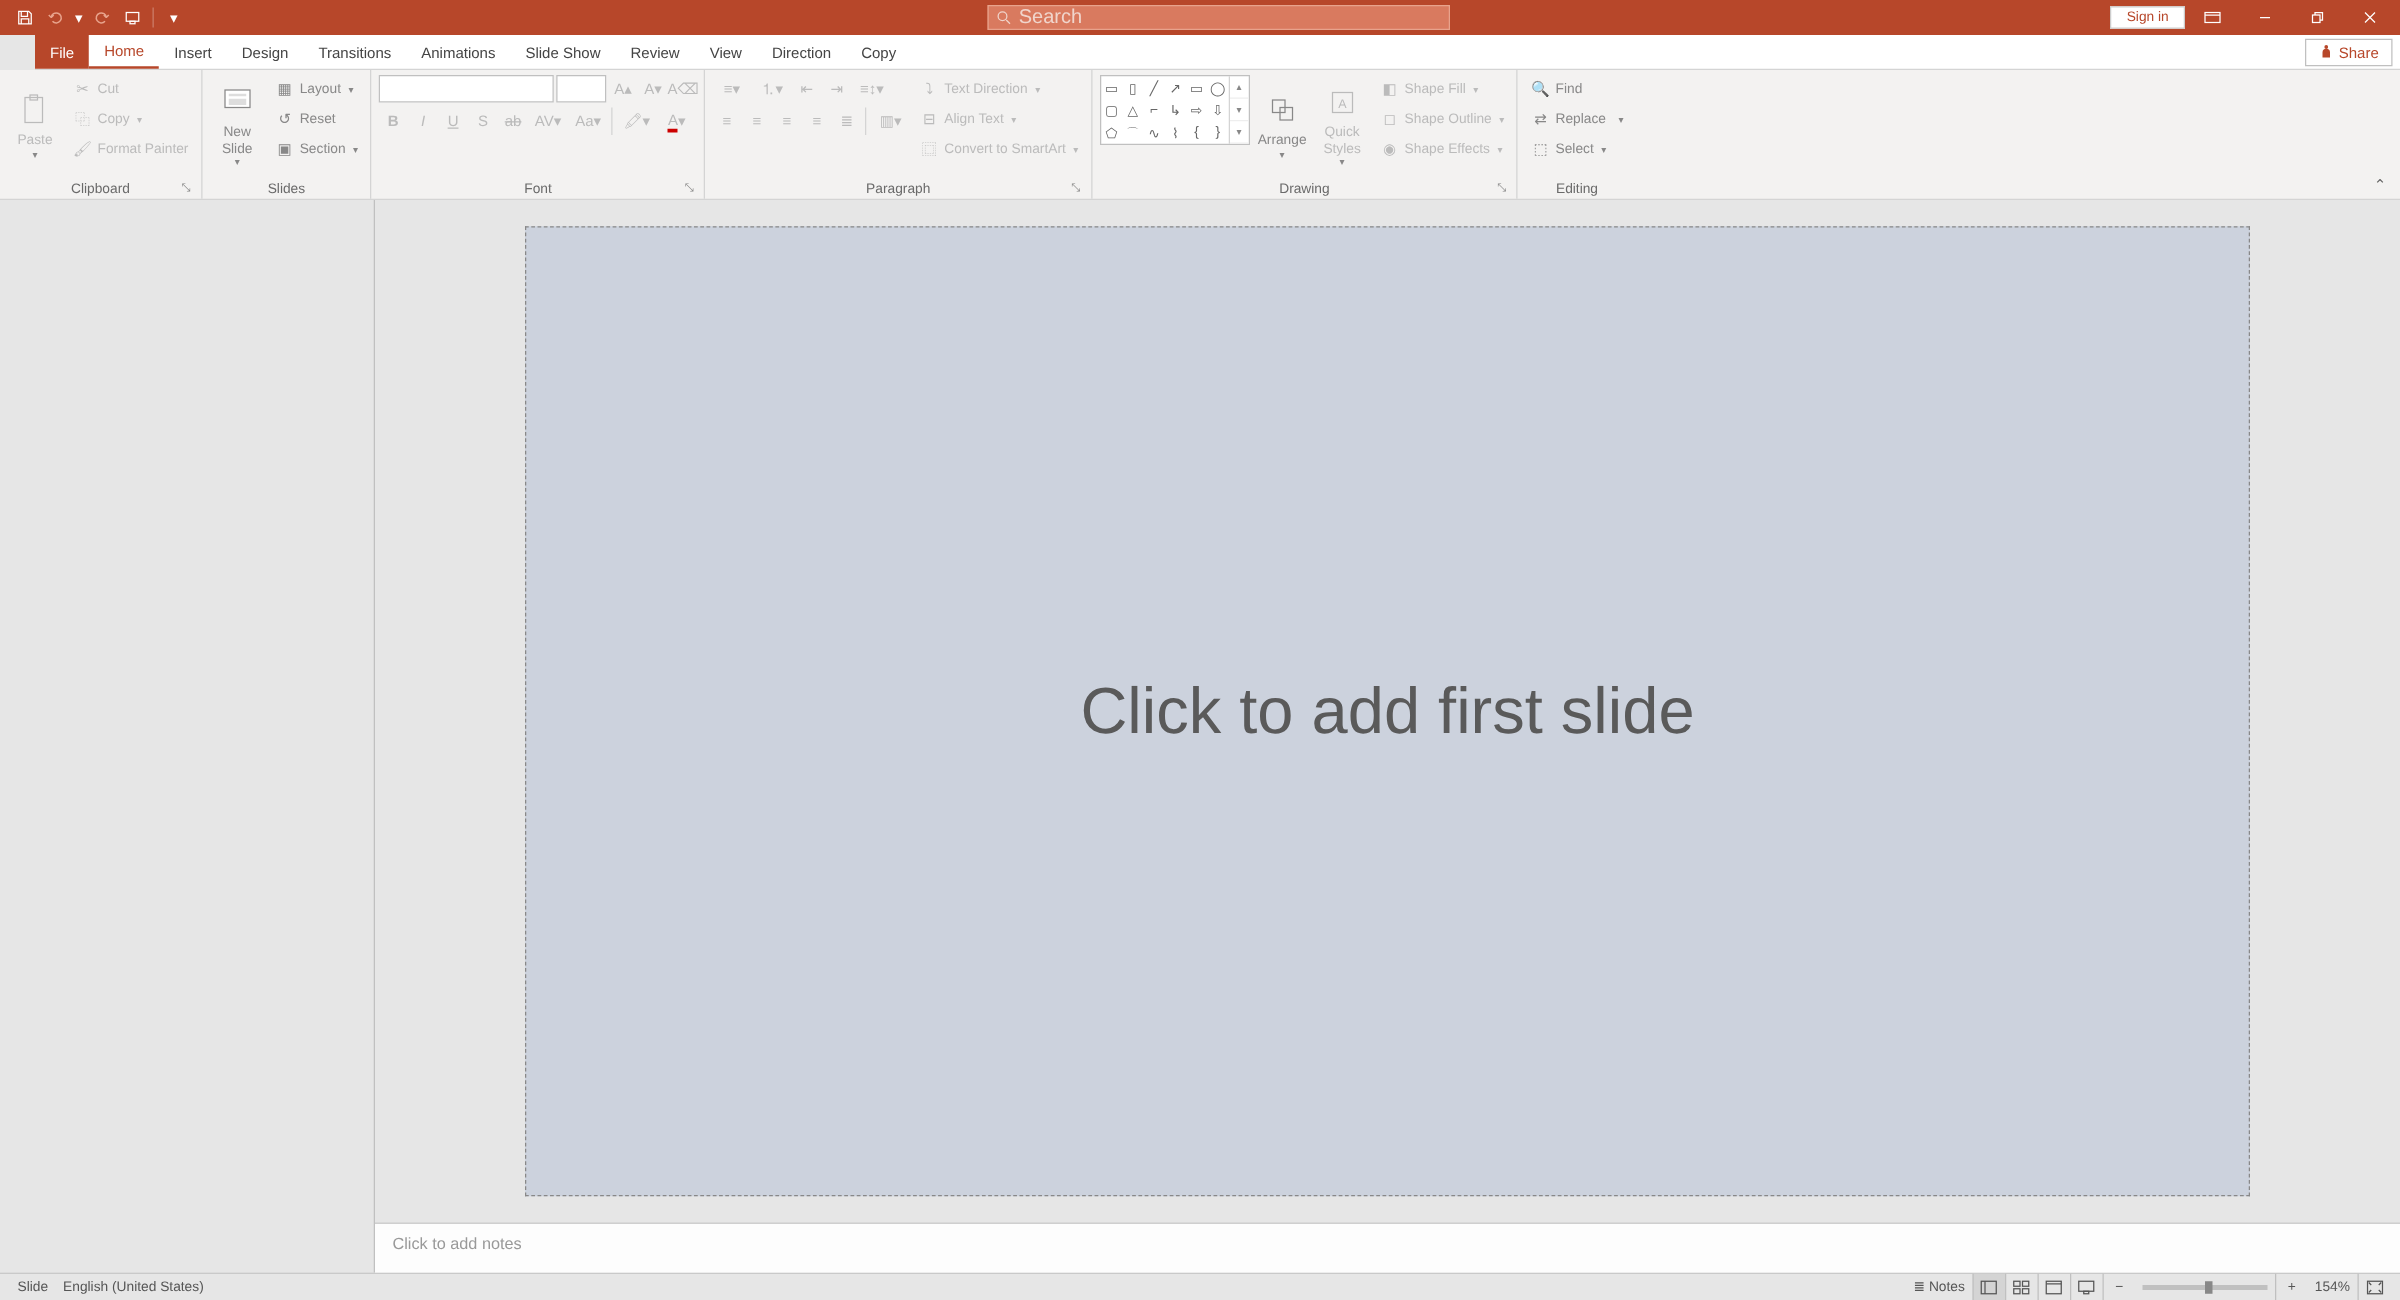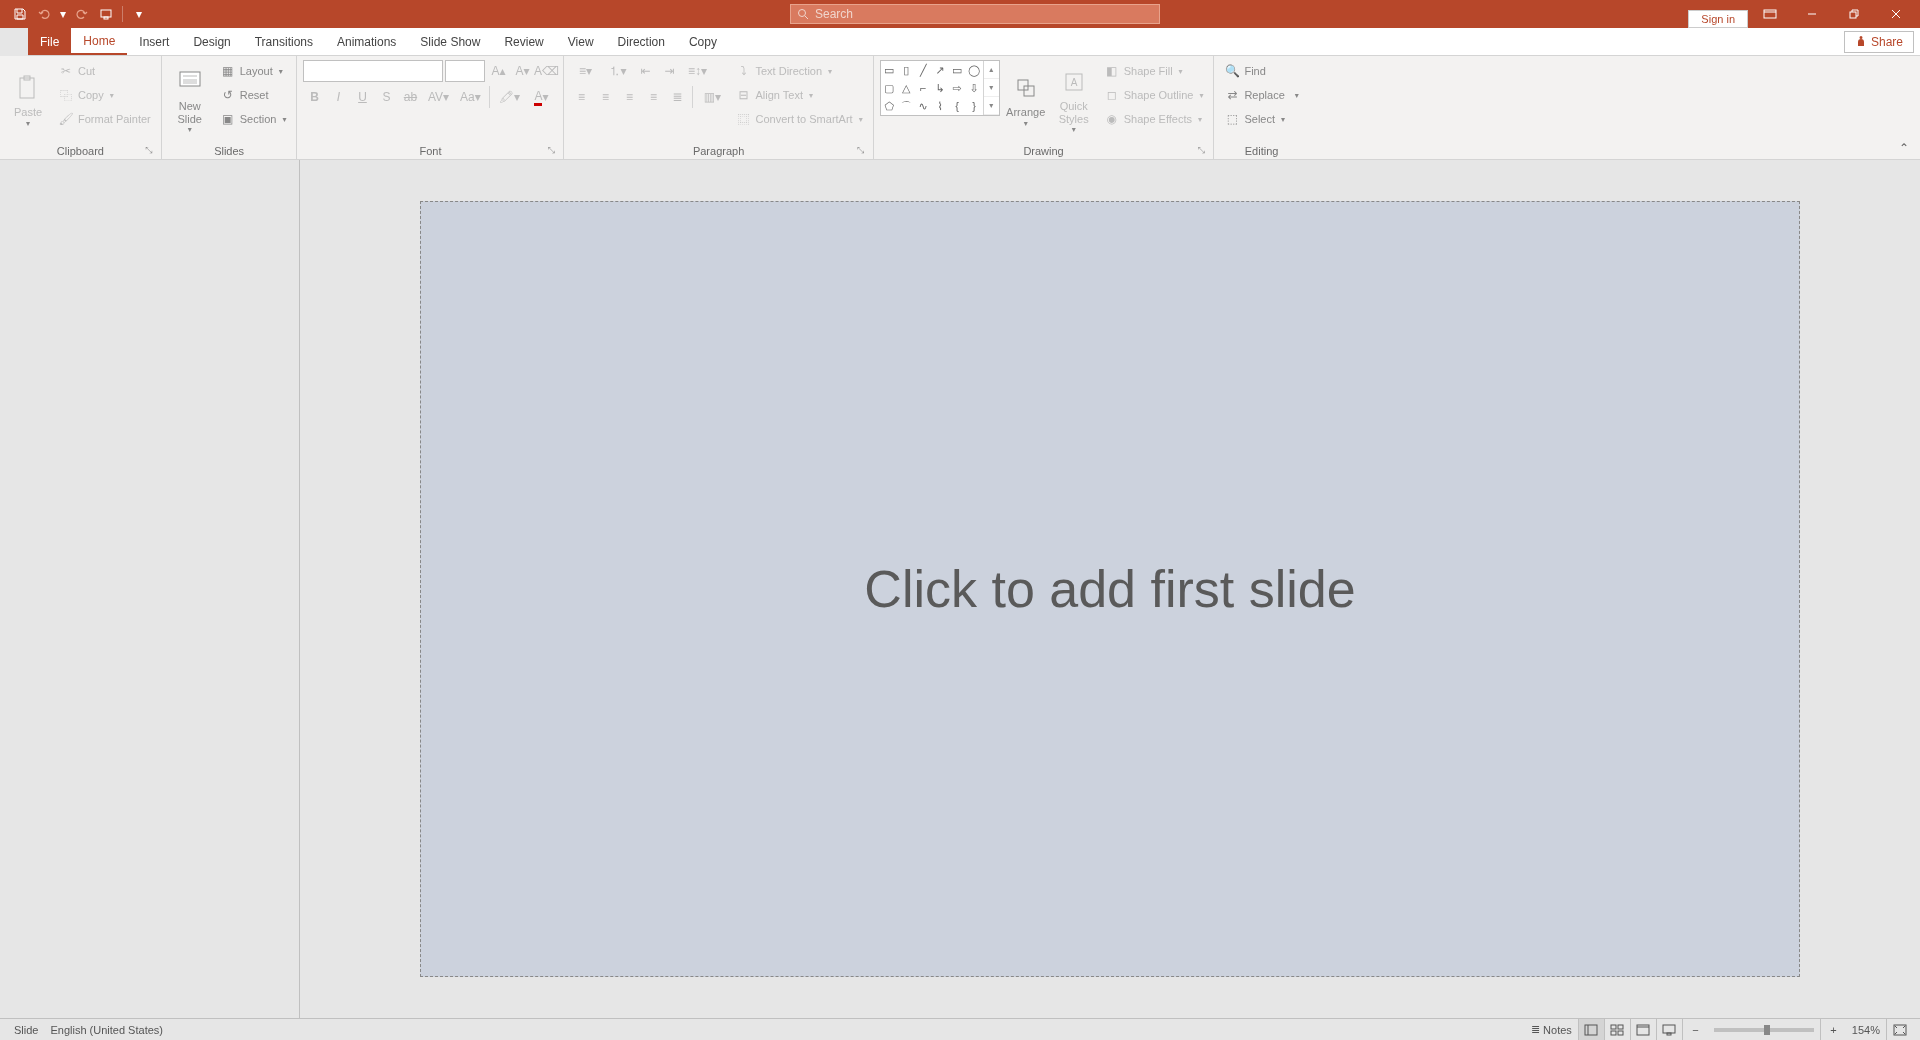--- a/index.html
+++ b/index.html
@@ -5,23 +5,23 @@
 * { margin: 0; padding: 0; box-sizing: border-box; font-family: "Segoe UI", Tahoma, sans-serif; }
 body { background: #e6e6e6; width: 1920px; height: 1040px; overflow: hidden; font-size: 12px; color: #444; }
 
 
 .titlebar { height: 28px; background: #b7472a; display: flex; align-items: center; color: #fff; }
 .qat { display: flex; align-items: center; gap: 4px; padding-left: 10px; }
 .qat-btn { width: 20px; height: 20px; display: flex; align-items: center; justify-content: center; color: #fff; cursor: pointer; }
 .qat-divider { width: 1px; height: 16px; background: rgba(255,255,255,0.3); margin: 0 2px; }
 .title-center { position: absolute; left: 50%; transform: translateX(-50%); display: flex; gap: 4px; font-size: 12px; }
 .search-box { position: absolute; left: 790px; width: 370px; height: 20px; background: #d97a5f; border: 1px solid #e8a38c; display: flex; align-items: center; padding: 0 6px; gap: 6px; }
-.search-box input { background: transparent; border: none; color: #000000; font-size: 12px; flex: 1; outline: none; }
+.search-box input { background: transparent; border: none; color: #000000; font-size: 16px; flex: 1; outline: none; }
 .search-box input::placeholder { color: #f0d5cc; }
-.titlebar-right { margin-left: auto; display: flex; align-items: flex-end; gap: 2px; padding-right: 4px; }
+.titlebar-right { margin-left: auto; display: flex; align-items: center; gap: 2px; padding-right: 4px; }
 .signin-btn { background: #fff; color: #b7472a; padding: 2px 12px; font-size: 11px; border: 1px solid #ccc; }
 .win-btn { width: 40px; height: 28px; display: flex; align-items: center; justify-content: center; color: #fff; }
 
 
 .ribbon-tabs { height: 28px; background: #fff; border-bottom: 1px solid #d4d4d4; display: flex; align-items: stretch; margin-left: 28px; }
 .tab { padding: 0 12px; display: flex; align-items: center; font-size: 12px; color: #444; cursor: pointer; }
 .tab.file { background: #b7472a; color: #fff; }
 .tab.active { color: #b7472a; border-bottom: 2px solid #b7472a; }
 .tab-share { margin-left: auto; margin-right: 6px; border: 1px solid #c0c0c0; padding: 2px 10px; display: flex; align-items: center; gap: 4px; height: 22px; align-self: center; color: #b7472a; text-align: center; }
 
@@ -410,20 +410,23 @@
 </div>
 
 <div class="workarea">
   <div class="thumb-panel"></div>
   <div class="editor">
     <div class="slide-region">
       <div class="slide">
         <div class="slide-text">Click to add first slide</div>
       </div>
     </div>
+    <div class="notes-region">
+      <span>Click to add notes</span>
+    </div>
   </div>
 </div>
 
 <div class="statusbar">
   <div class="status-btn">Slide</div>
   <div class="status-btn">English (United States)</div>
   <div class="spacer"></div>
   <div class="status-btn">
     <span>≣</span>
     <span>Notes</span>

